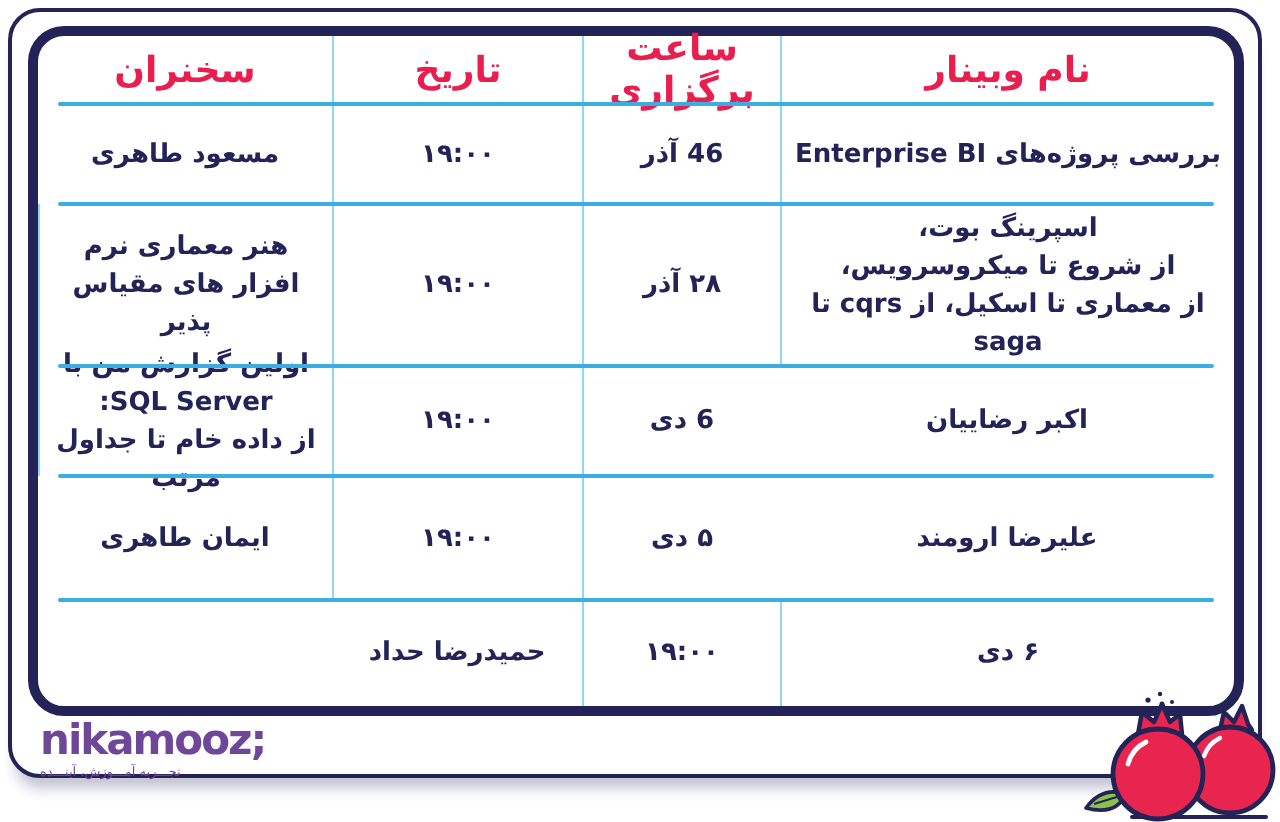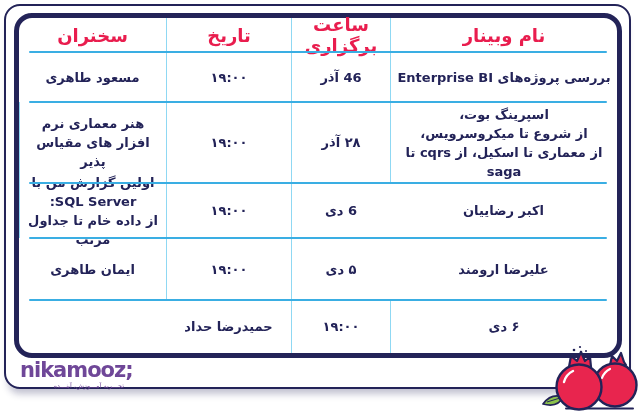--- a/index.html
+++ b/index.html
@@ -56,21 +56,21 @@
   .body-cell.col-name{font-size:13px;}
 
   .h-sep{
     position:absolute;left:10px;right:10px;height:2px;
     background:#3aaee3;border-radius:1px;
   }
 
   
   .logo{
     position:absolute;left:20px;top:360px;width:104px;
-    text-align:right;direction:ltr;
+    text-align:left;direction:ltr;
   }
   .logo-brand{
     font-weight:bold;font-size:21px;line-height:21px;
     color:#6f4798;letter-spacing:-1px;
   }
   .logo-tagline{
     font-size:6.5px;line-height:8px;color:#6f4798;
     direction:rtl;letter-spacing:.5px;margin-top:1px;
   }
 

